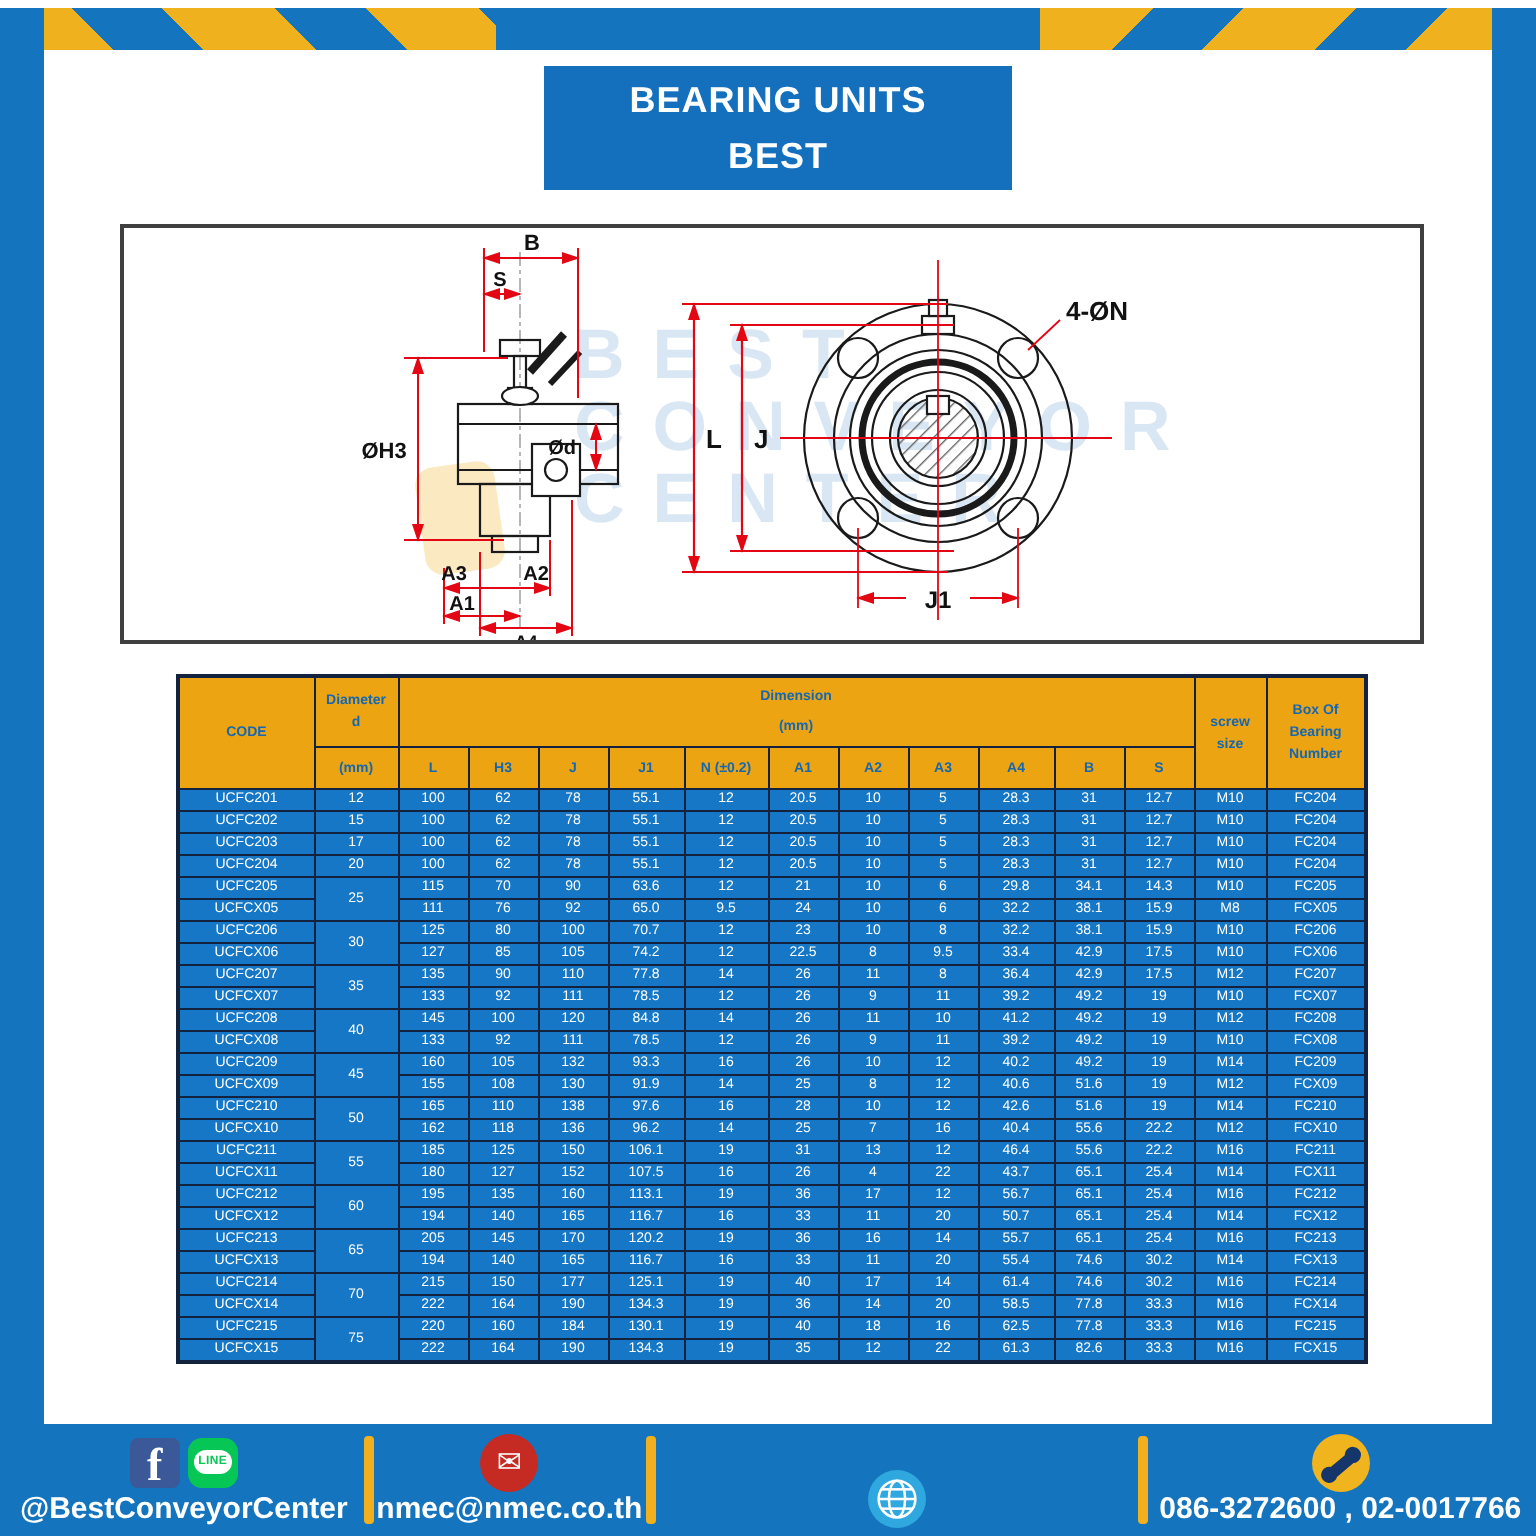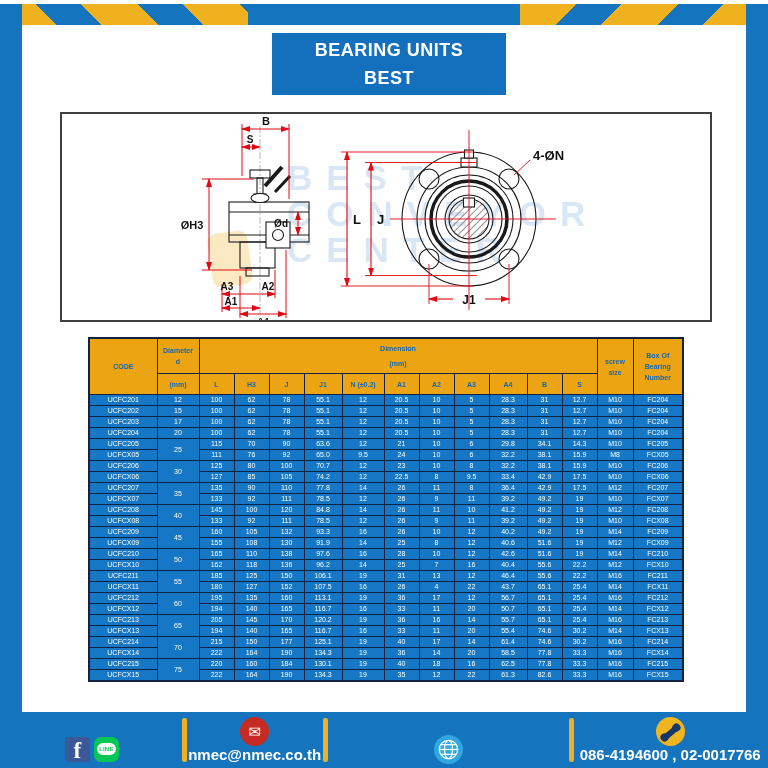--- a/index.html
+++ b/index.html
@@ -670,20 +670,21 @@
 </table>
 
 <div class="footer">
   <div class="f-section s1">
     <div class="f-icons">
       <div class="fb-icon">f</div>
       <div class="line-icon">
         <div class="line-bubble">LINE</div>
       </div>
     </div>
+    <div class="f-text">@BestConveyorCenter</div>
   </div>
   <div class="f-div"></div>
   <div class="f-section s2">
     <div class="f-icons">
       <div class="mail-icon">✉</div>
     </div>
     <div class="f-text">nmec@nmec.co.th</div>
   </div>
   <div class="f-div"></div>
   <div class="f-section s3">
@@ -705,15 +706,15 @@
     <div class="f-icons">
       <svg width="29" height="29" viewBox="0 0 30 30">
         <circle cx="15" cy="15" r="15" fill="#F0B41E"></circle>
         <g transform="translate(15,16) rotate(-40)" fill="#14366b">
           <rect x="-9" y="-2.6" width="18" height="6" rx="3"></rect>
           <circle cx="-8" cy="0" r="4.2"></circle>
           <circle cx="8" cy="0" r="4.2"></circle>
         </g>
       </svg>
     </div>
-    <div class="f-text">086-4194600 , 02-0017766</div>
+    <div class="f-text">086-3272600 , 02-0017766</div>
   </div>
 </div>
 
 </body></html>

